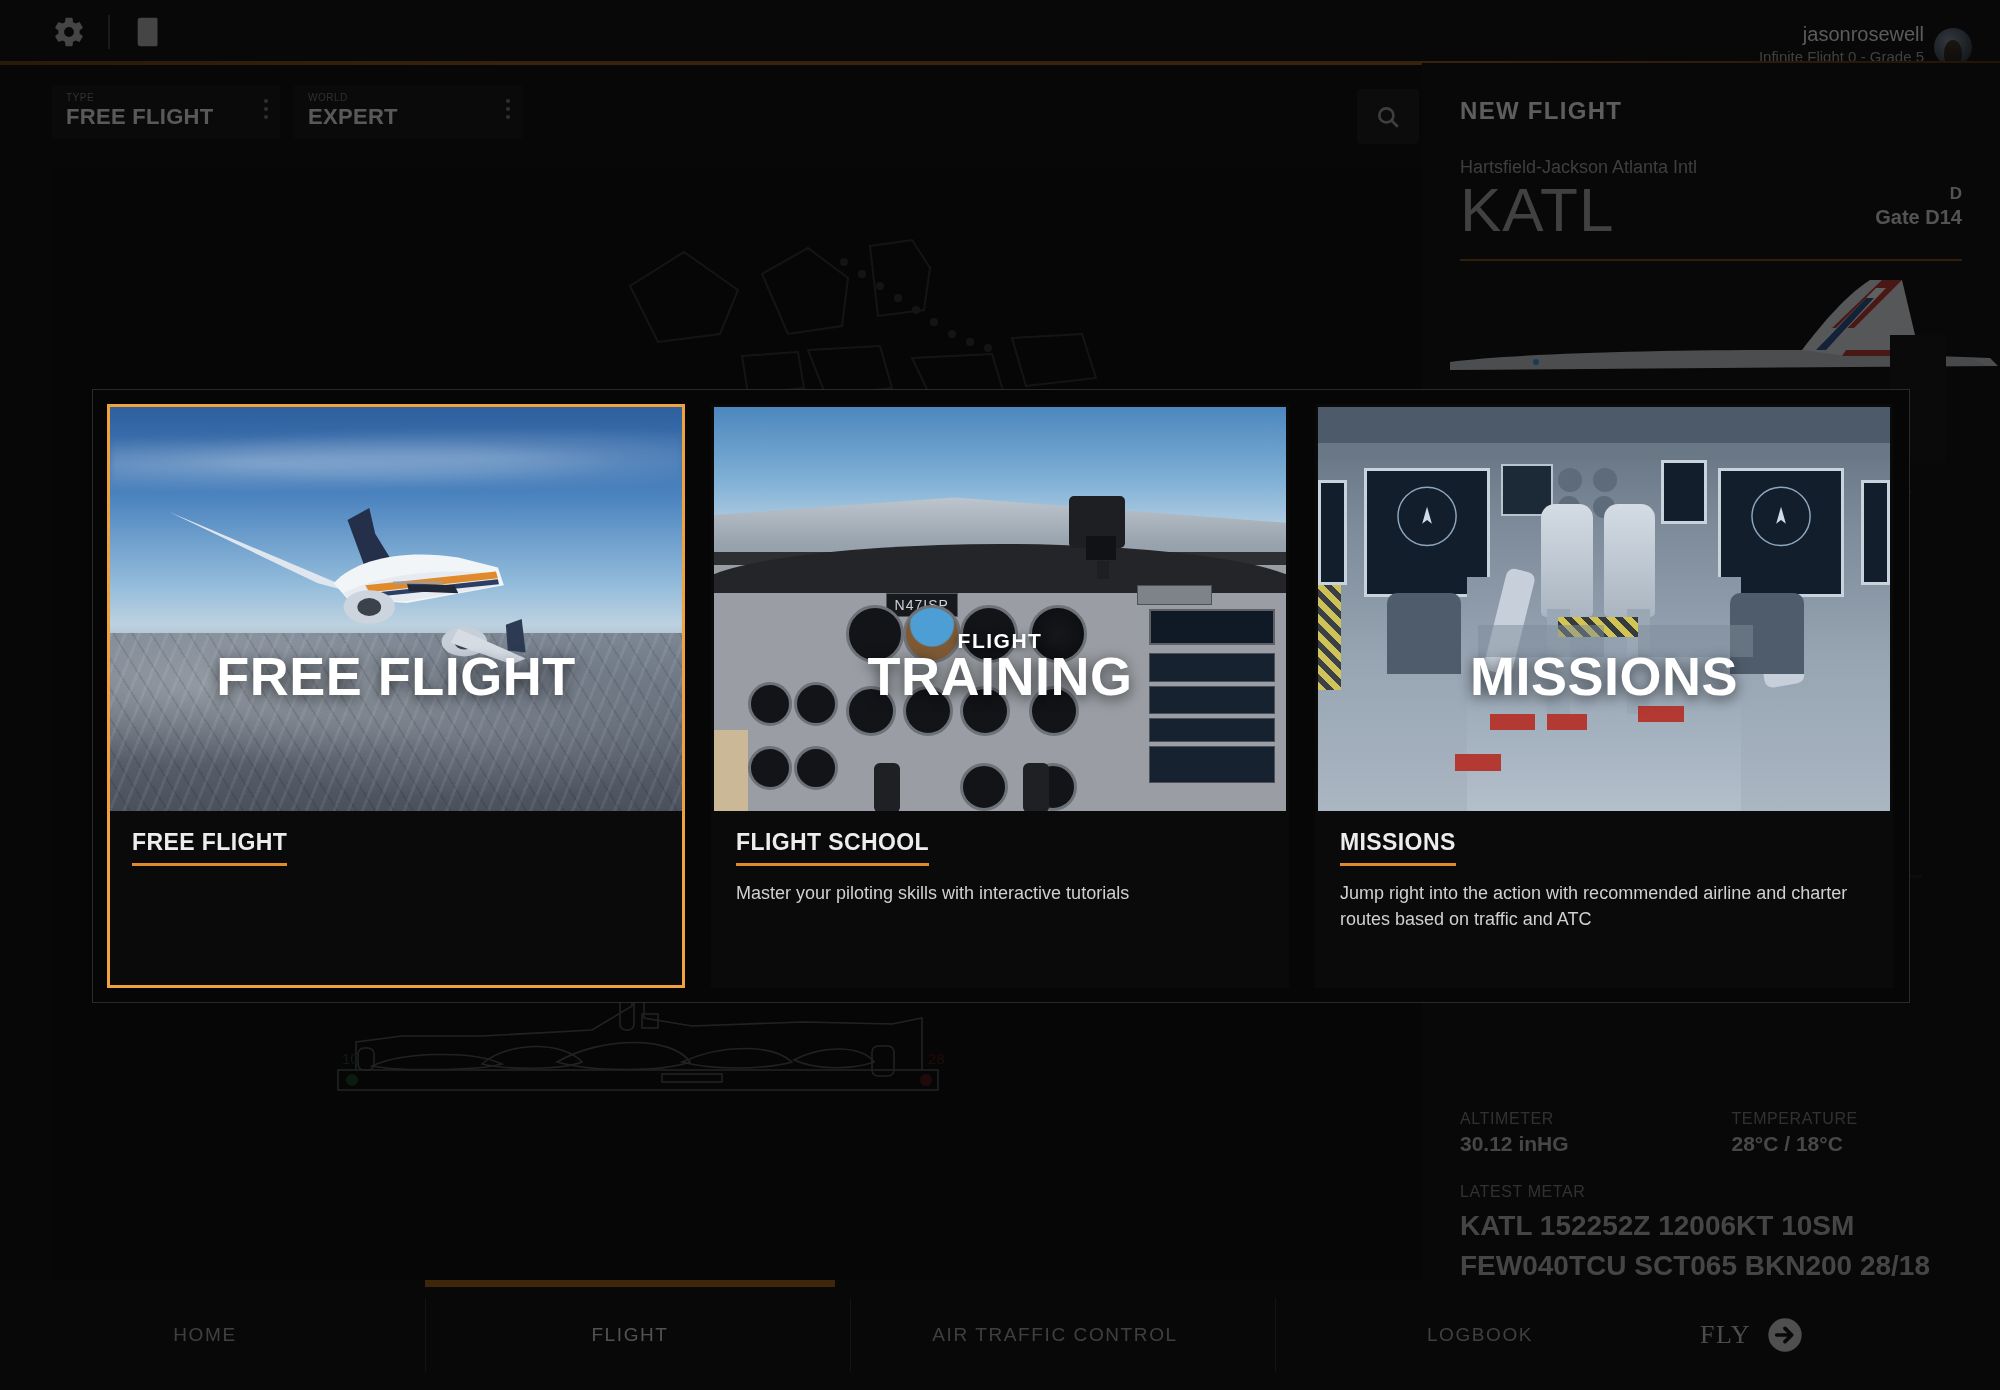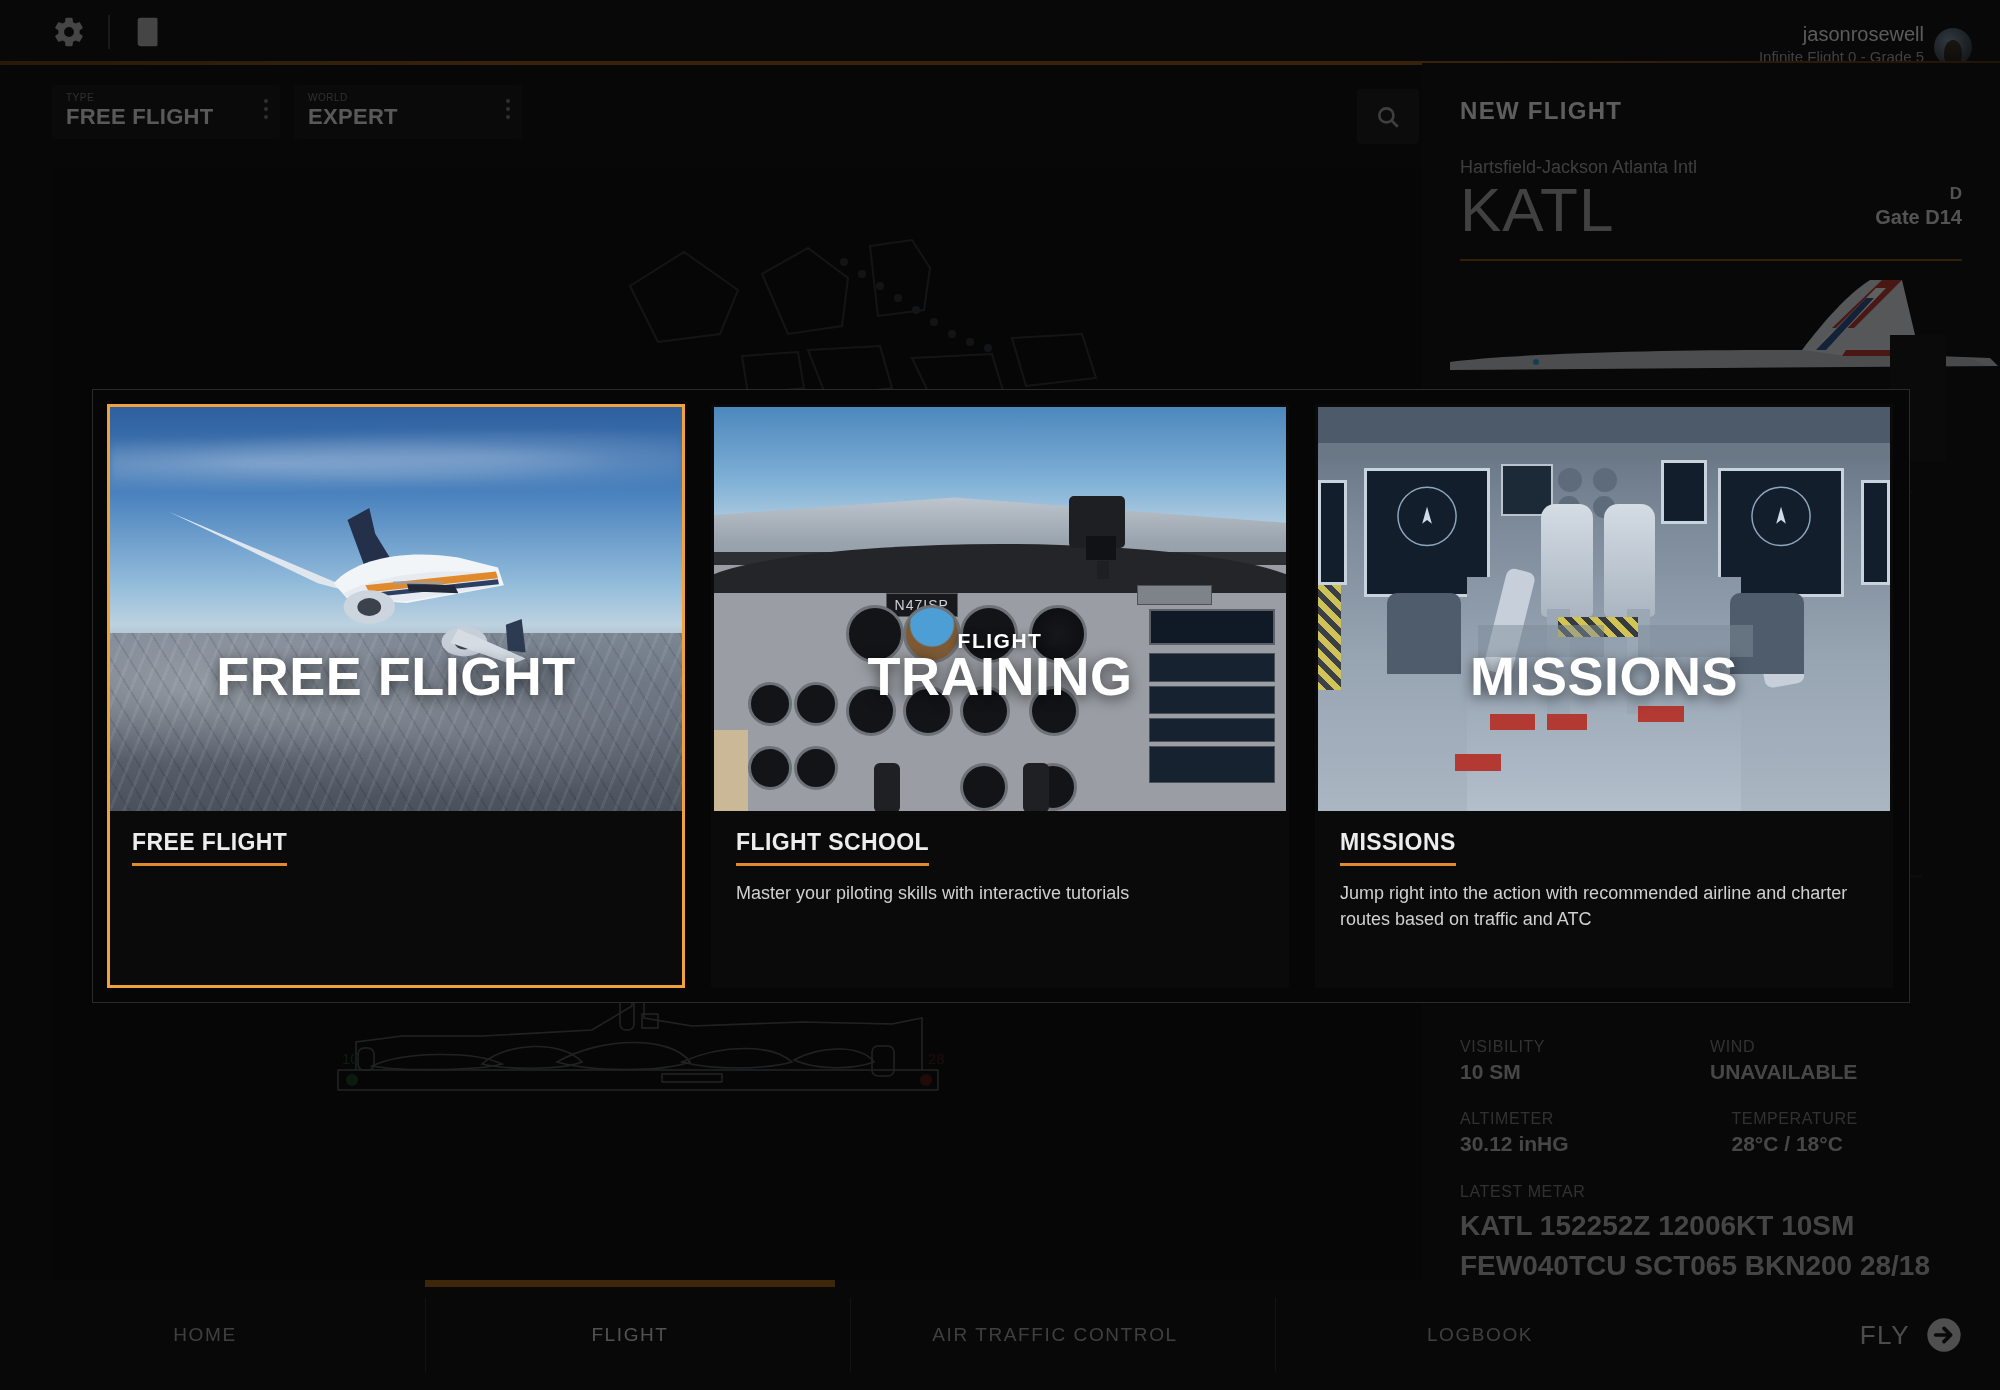--- a/index.html
+++ b/index.html
@@ -115,22 +115,22 @@
   }
   .nav-tab + .nav-tab::before {
     content:""; position:absolute; left:0; top:18px; bottom:18px; width:1px; background:#2a2a2b;
   }
   .nav-tab.active { color:#b6b6b6; }
   .nav-tab.active::after {
     content:""; position:absolute; top:0; left:0; right:0; height:7px;
     background:#8a5418;
   }
   #fly-btn {
-    width:300px; display:flex; align-items:center; justify-content:flex-end;
-    gap:14px; padding-right:36px; cursor:pointer;
+    width:300px; display:flex; align-items:center; 
+    gap:14px; padding-right:36px; cursor:pointer;font-family:Liberation Serif, serif;
   }
   #fly-label { font-size:26px; letter-spacing:1.5px; color:#a8a8a8; }
   #fly-arrow { width:40px; height:40px; }
 
   
   #modal-backdrop { position:absolute; inset:0; background:rgba(0,0,0,.55); }
   #modal {
     position:absolute; left:92px; top:389px; width:1818px; height:614px;
     background:#060607; border:1px solid #2a2a2b;
     display:flex; gap:26px; padding:14px;
@@ -344,30 +344,20 @@
         <path d="M396 92 L460 92 L468 98 L392 98 Z" fill="#b33a34"></path>
       </g>
       <path d="M470 98 L520 100 L538 108 L470 108 Z" fill="#aeb2b6"></path>
       <circle cx="86" cy="104" r="3" fill="#2f9bd1"></circle>
     </svg>
 
     <div class="ghost-line" style="left:468px; top:272px; width:56px; height:126px; background:#181819;"></div>
     <div class="ghost-line" style="left:420px; top:428px; width:70px; height:3px;"></div>
     <div class="ghost-line" style="left:430px; top:812px; width:70px; height:3px;"></div>
 
-    <div class="wx-grid" id="wx-row1">
-      <div class="wx-col">
-        <div class="wx-label">VISIBILITY</div>
-        <div class="wx-value">10 SM</div>
-      </div>
-      <div class="wx-col">
-        <div class="wx-label">WIND</div>
-        <div class="wx-value">UNAVAILABLE</div>
-      </div>
-    </div>
     <div class="wx-grid" id="wx-row2">
       <div class="wx-col">
         <div class="wx-label">ALTIMETER</div>
         <div class="wx-value">30.12 inHG</div>
       </div>
       <div class="wx-col">
         <div class="wx-label">TEMPERATURE</div>
         <div class="wx-value">28°C / 18°C</div>
       </div>
     </div>

